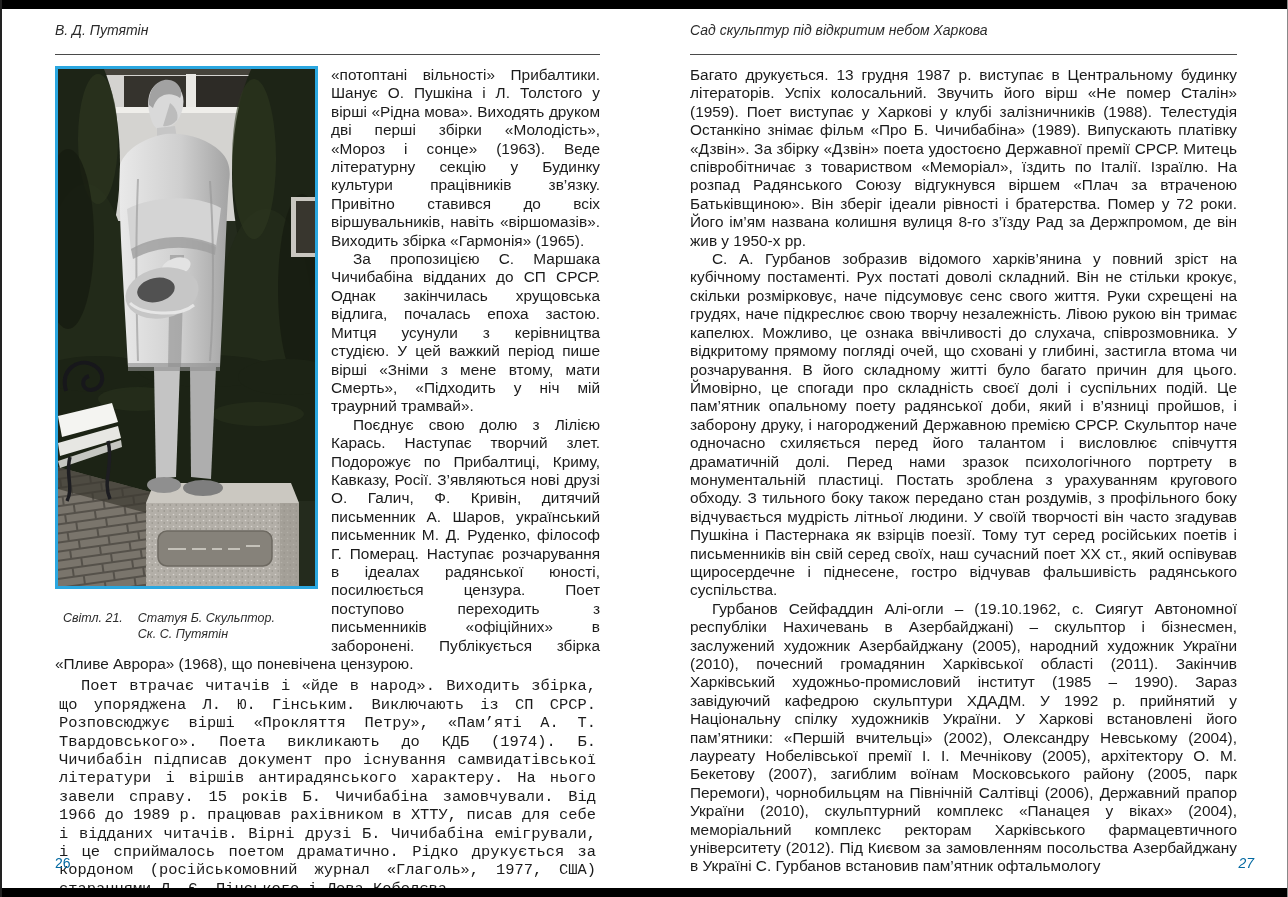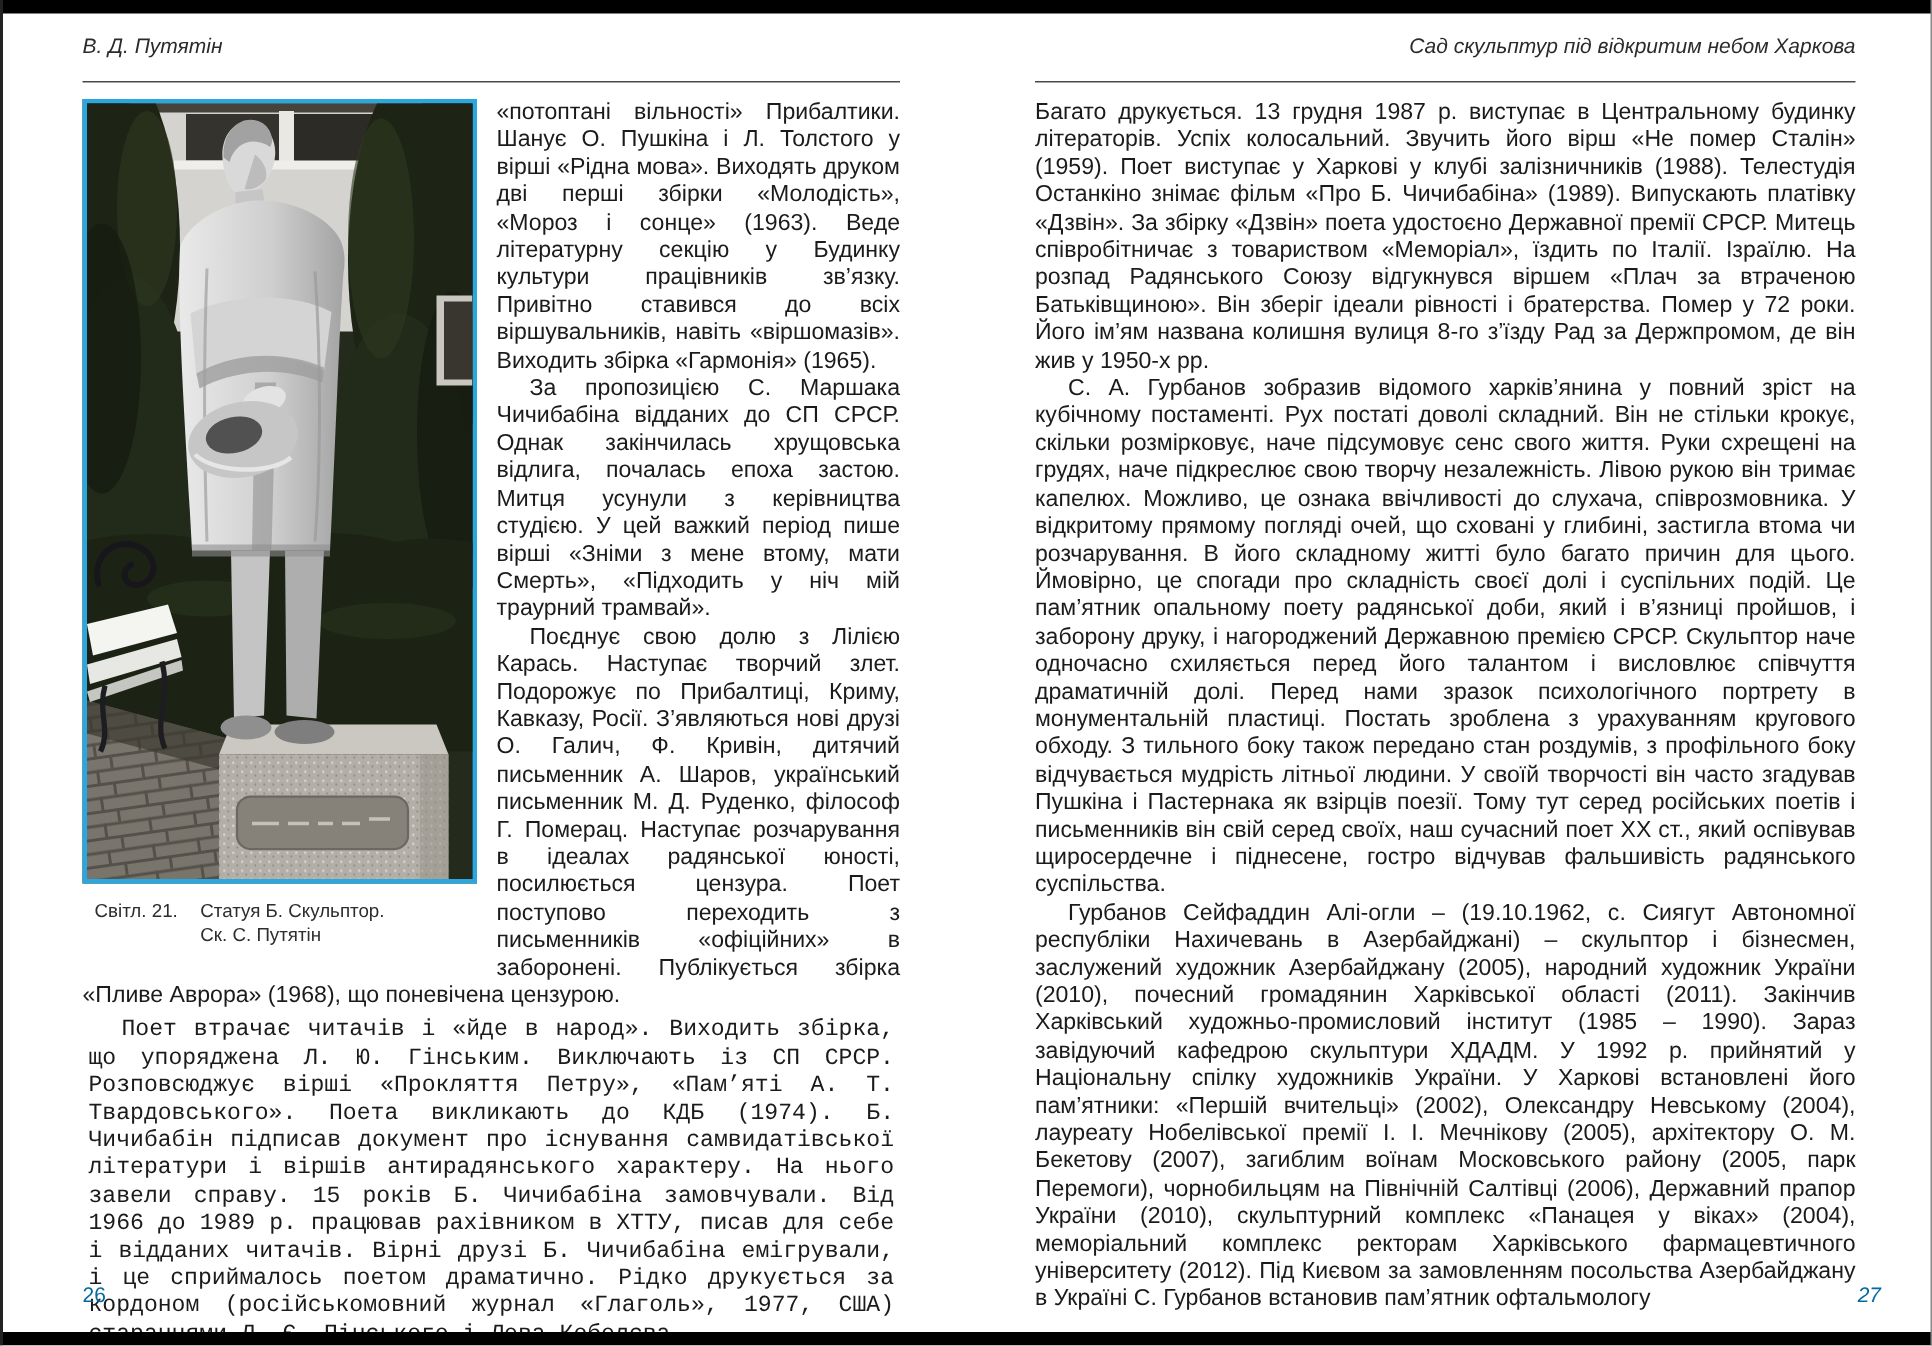--- a/index.html
+++ b/index.html
@@ -15,35 +15,35 @@
   .scan-edge-right{position:absolute;top:0;right:0;width:1px;height:897px;background:#888;}
 
   .page{position:absolute;top:22px;}
   .page-left{left:55px;width:545px;}
   .page-right{left:690px;width:547px;}
 
   .page-header{
     font-style:italic;font-size:14px;line-height:16px;color:#2b2b2b;
     padding-bottom:16px;border-bottom:1.5px solid #4a4a4a;
   }
-  .page-right .page-header{text-align:right;}
+  .page-right .page-header{}
 
   .content{
     margin-top:11px;font-size:15.4px;line-height:18.4px;
     text-align:justify;color:#1b1b1b;
   }
   .content p{margin:0;}
   .content p.ind{text-indent:22px;}
 
   .figure{float:left;width:263px;margin-right:13px;margin-bottom:6px;}
   .photo-frame{width:257px;height:517px;border:3px solid #2ba7e0;background:#242b1d;}
   .photo-frame svg{display:block;}
   .photo-caption{
-    margin-top:11px;padding-left:8px;display:flex;gap:15px;
-    font-size:12.5px;line-height:15.5px;color:#2d2d2d;
+    margin-top:22px;padding-left:8px;display:flex;gap:15px;
+    font-style:italic;font-size:12.5px;line-height:15.5px;color:#2d2d2d;
     text-align:left;
   }
   .cap-lines span{display:block;}
   .below-figure{clear:left;}
   .below-figure p{margin:4px;font-family:Liberation Mono, monospace;}
 
   .pagenum{position:absolute;bottom:26px;font-size:14px;color:#0369a1;}
   .pagenum-left{left:55px;}
   .pagenum-right{right:34px;font-style:italic;}
 </style>

